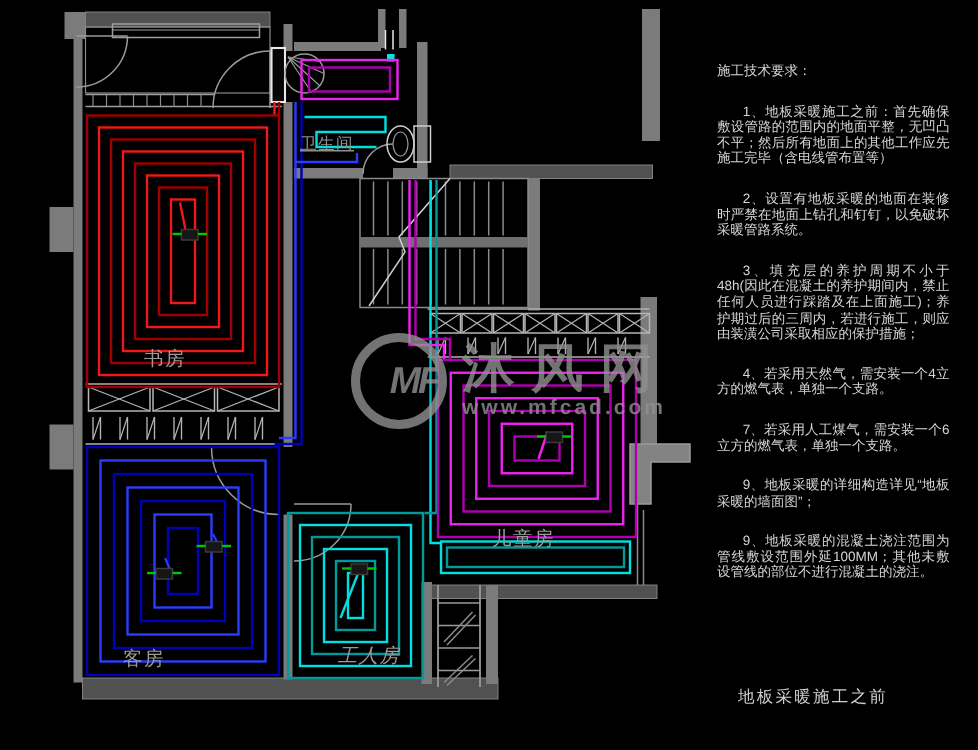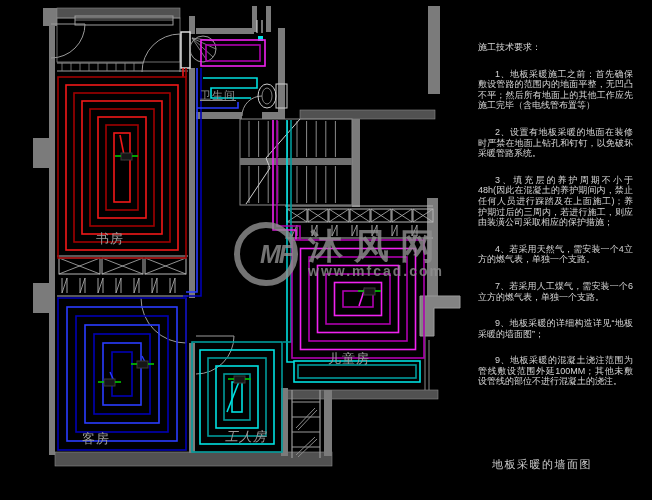--- a/index.html
+++ b/index.html
@@ -312,14 +312,14 @@
     <p class="notes-title">施工技术要求：</p>
   <p>1、地板采暖施工之前：首先确保敷设管路的范围内的地面平整，无凹凸不平；然后所有地面上的其他工作应先施工完毕（含电线管布置等）</p>
       <p>2、设置有地板采暖的地面在装修时严禁在地面上钻孔和钉钉，以免破坏采暖管路系统。</p>
       <p>3、填充层的养护周期不小于48h(因此在混凝土的养护期间内，禁止任何人员进行踩踏及在上面施工)；养护期过后的三周内，若进行施工，则应由装潢公司采取相应的保护措施；</p>
       <p>4、若采用天然气，需安装一个4立方的燃气表，单独一个支路。</p>
       <p>7、若采用人工煤气，需安装一个6立方的燃气表，单独一个支路。</p>
       <p>9、地板采暖的详细构造详见“地板采暖的墙面图”；</p>
       <p>9、地板采暖的混凝土浇注范围为管线敷设范围外延100MM；其他未敷设管线的部位不进行混凝土的浇注。</p>
     </div>
 
-  <div class="drawing-title">地板采暖的墙面图</div>
+  <div class="drawing-title">地板采暖施工之前</div>
 </div>
 
 </body></html>

